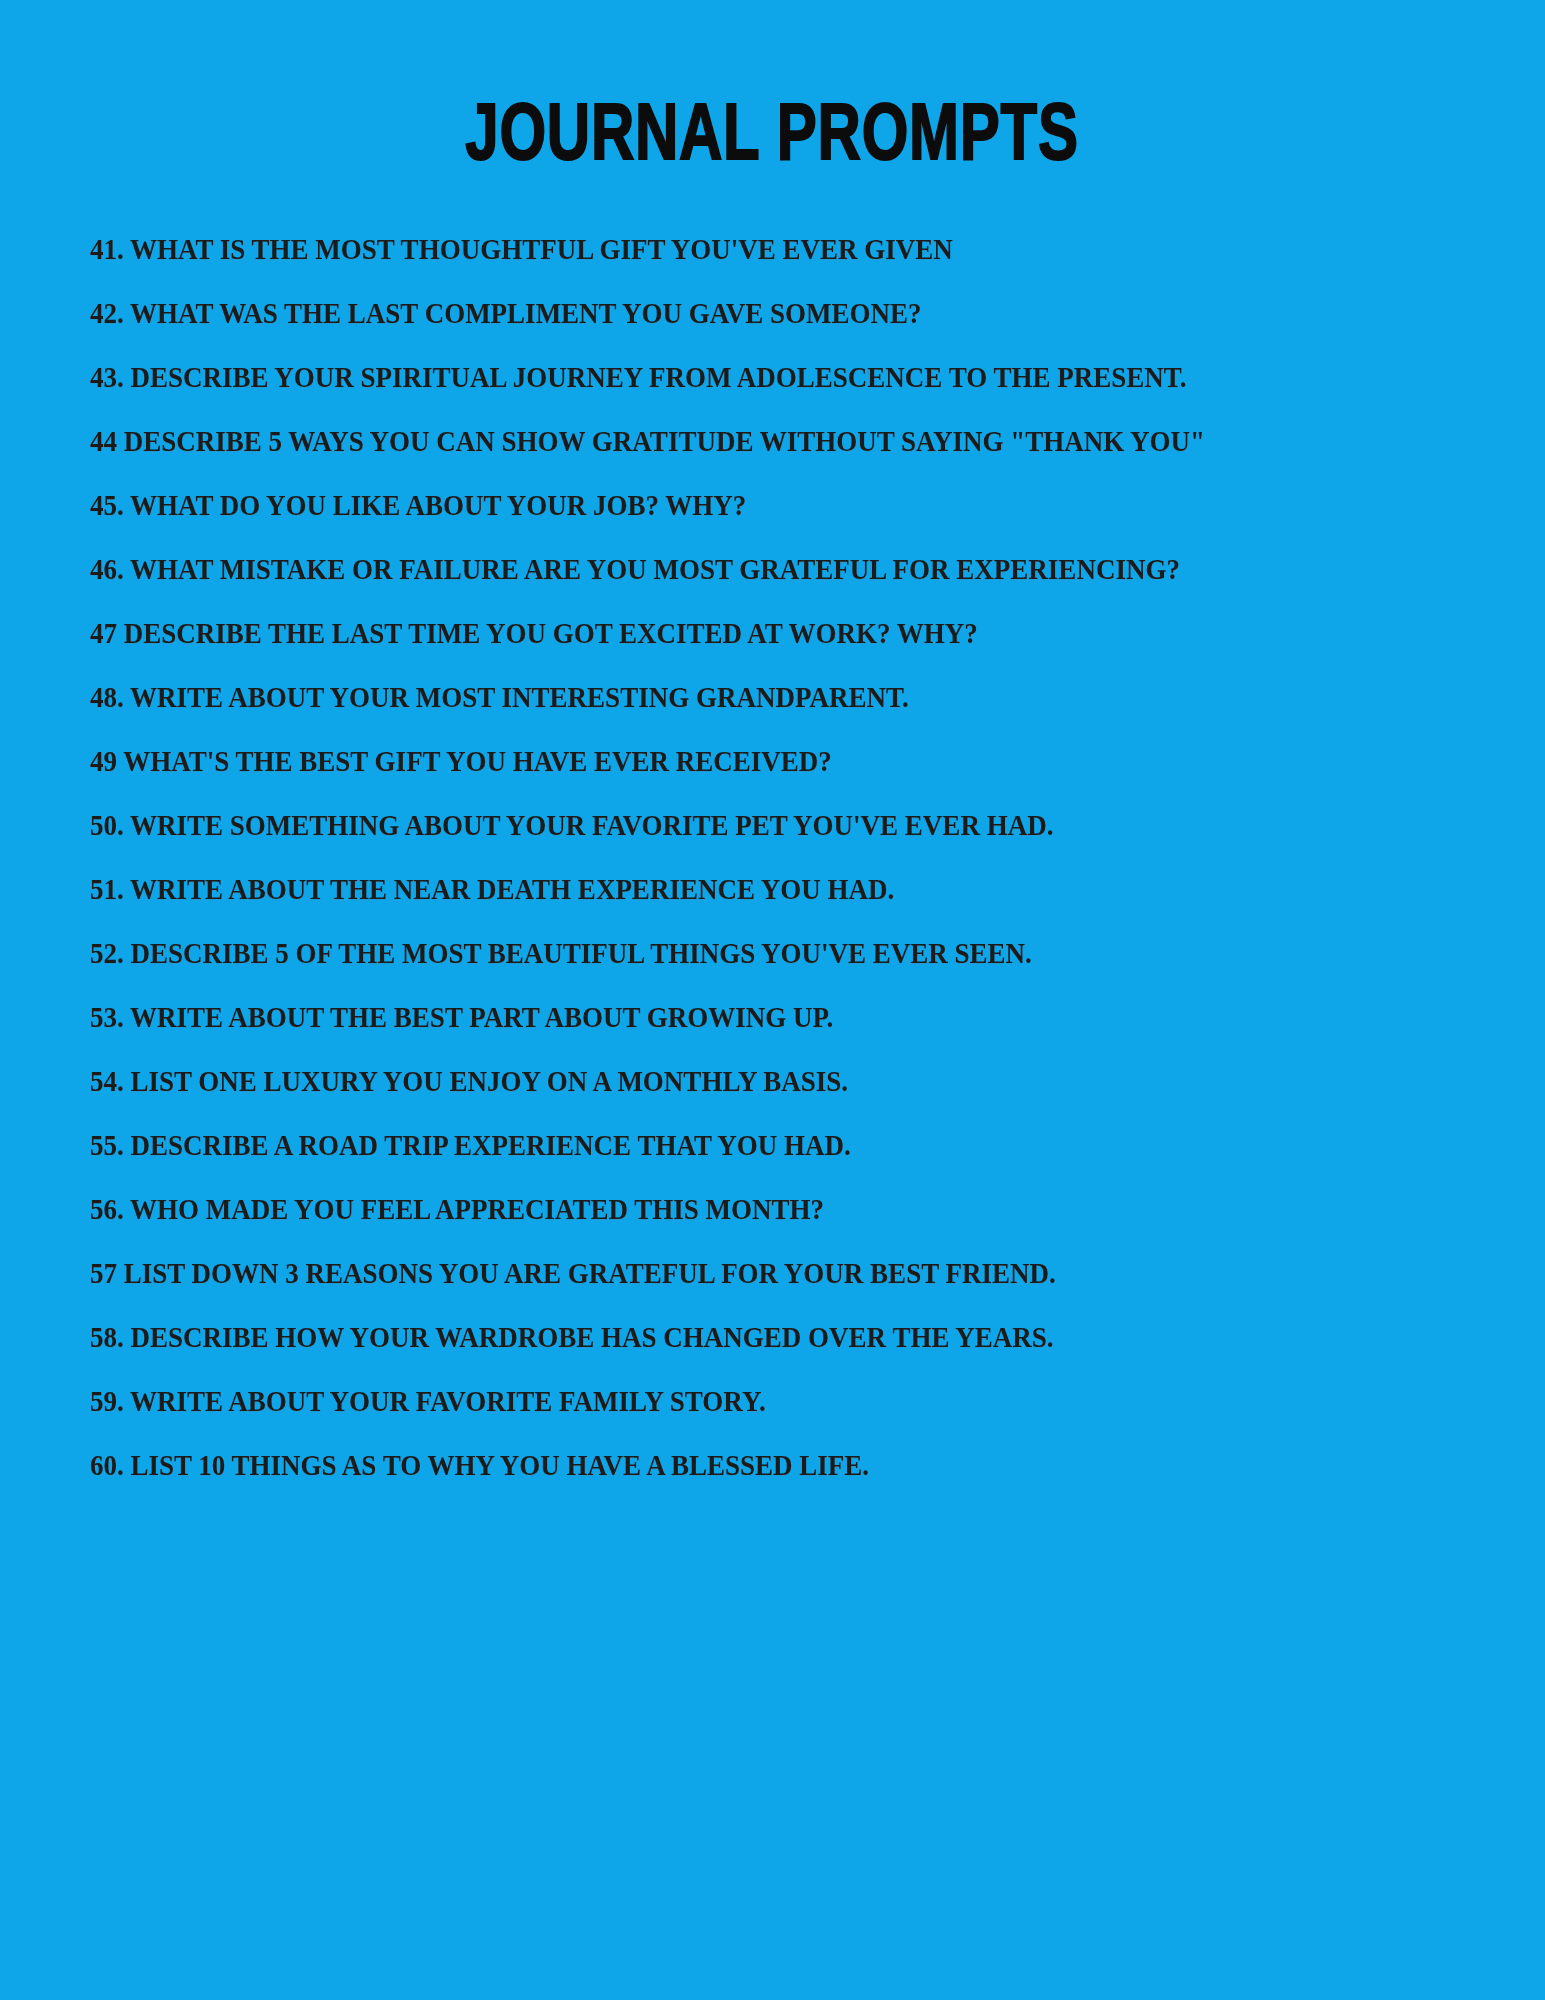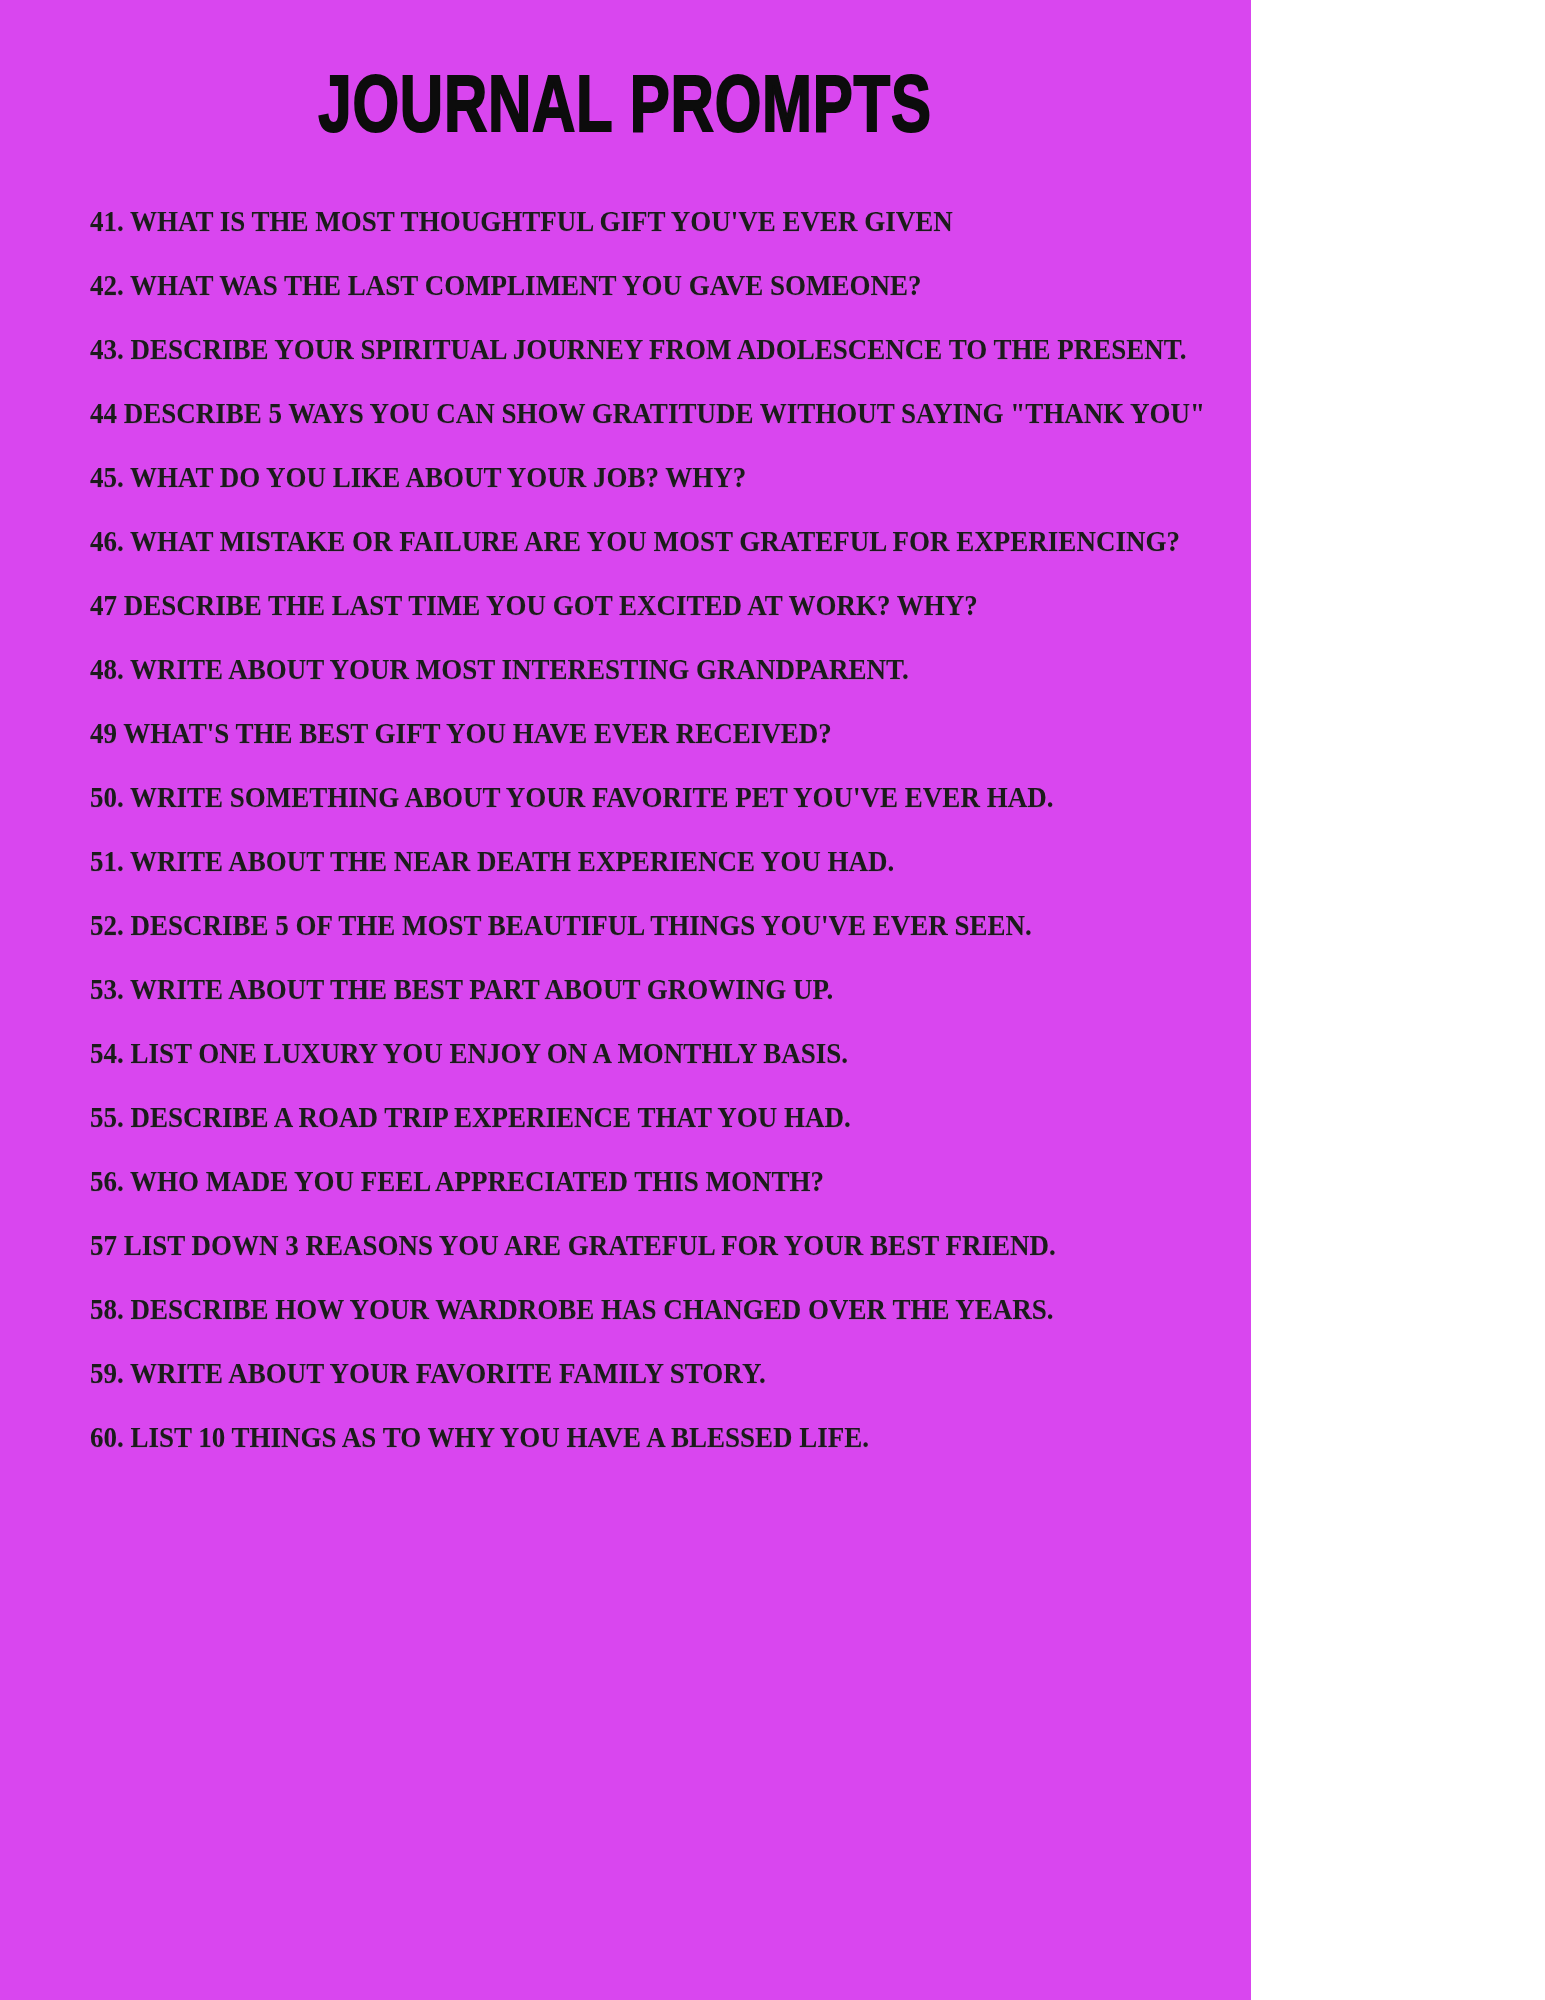--- a/index.html
+++ b/index.html
@@ -2,26 +2,26 @@
 <html><head>
 <meta charset="utf-8">
 <style>
   html, body {
     margin: 0;
     padding: 0;
     background: #ffffff;
   }
   .page {
     position: relative;
-    width: 1251px;
+    width: 1545px;
     height: 2000px;
-    background: #d946ef;
+    background: #0ea5e9;
     overflow: hidden;
     box-sizing: border-box;
-    padding-top: 64px;
+    padding-top: 92px;
   }
   .title {
     margin: 0;
     padding: 0;
     text-align: center;
     font-family: "Liberation Sans", sans-serif;
     font-weight: bold;
     font-size: 80px;
     line-height: 1.0;
     color: #0c0c0c;

